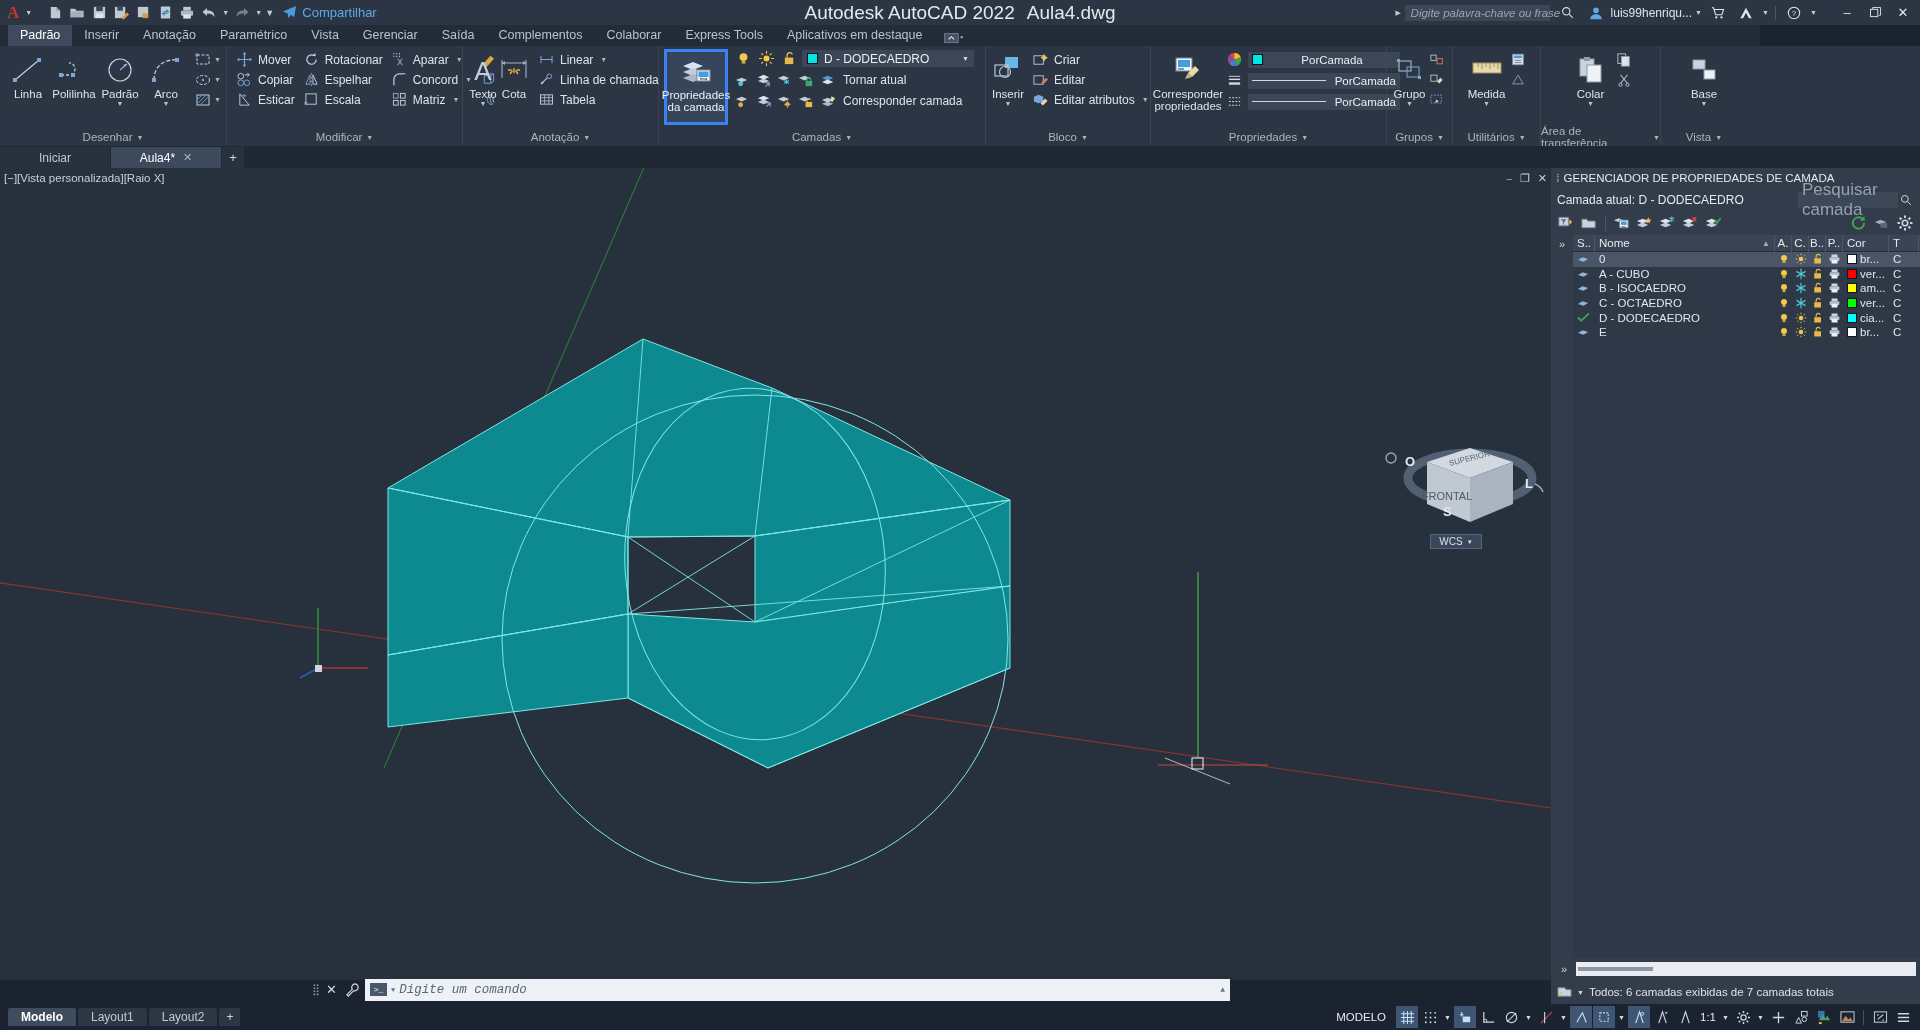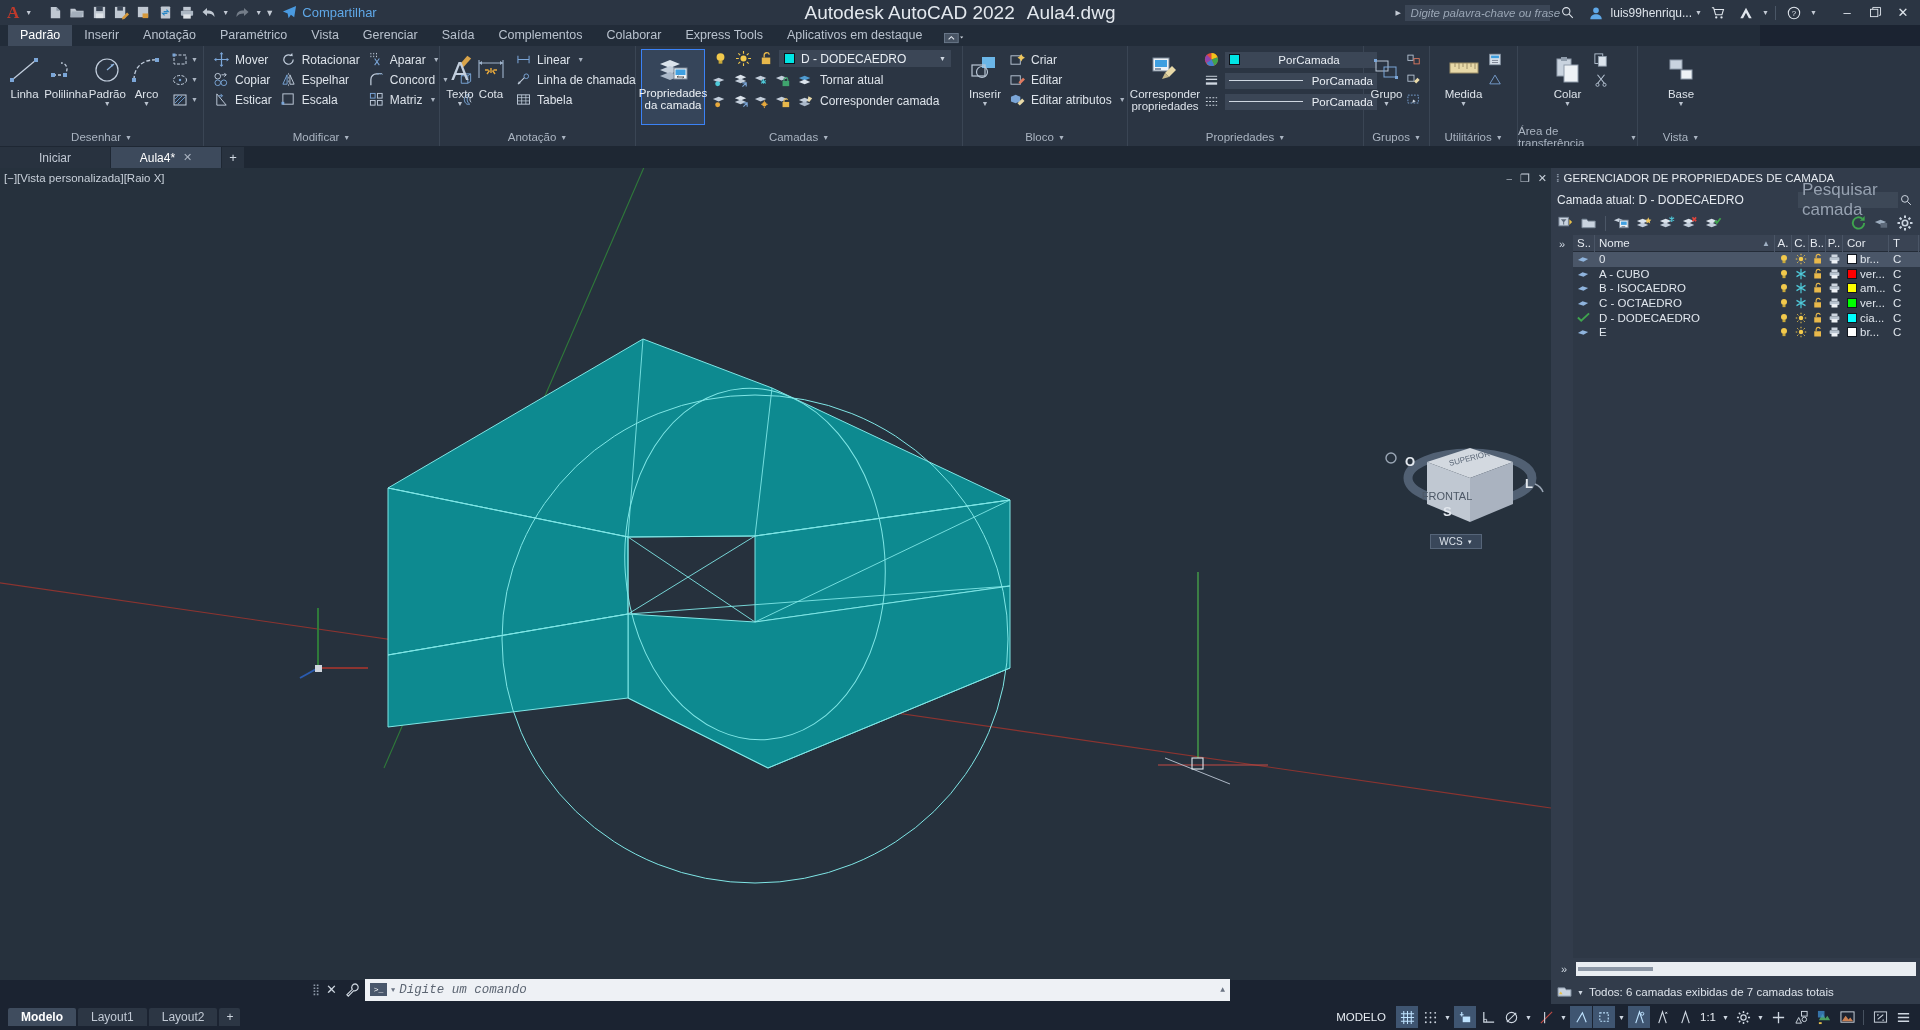--- a/index.html
+++ b/index.html
@@ -71,21 +71,21 @@
   .smallbtn{
     display:flex; align-items:center; gap:5px; height:19px; padding:0 4px;
     font-size:12px; color:#dde3ea; white-space:nowrap;
   }
   .smallbtn .ic{ width:17px;height:17px; display:flex;align-items:center;justify-content:center; flex:0 0 17px;}
   .smallbtn .dn{ font-size:7px; color:#aab4c1; margin-left:2px;}
   .iconrow{ display:flex; gap:1px; align-items:center;}
   .ionly{ width:20px;height:19px; display:flex; align-items:center;justify-content:center;}
 
   .lay-big{
-    width:64px; border:1px solid #3b82f6; background:#36455a;
+    width:64px; border:3px solid #3b82f6; background:#36455a;
     display:flex;flex-direction:column; align-items:center; justify-content:flex-start;
     padding-top:3px; font-size:11.5px; line-height:12px; color:#eef2f6; text-align:center;
     height:76px;
   }
   .layer-dd{
     display:flex; align-items:center; gap:6px; background:#3b4656;
     height:17px; width:172px; padding:0 5px; font-size:12px; color:#e9eef4;
   }
   .swatch{ width:11px;height:11px; border:1px solid #0d1219; flex:0 0 11px;}
   .dd-caret{ margin-left:auto; font-size:7px; color:#cfd7e1;}
@@ -346,21 +346,21 @@
       <svg width="22" height="13" viewBox="0 0 24 14">
           <rect x="0.5" y="1.5" width="15" height="10" fill="#475363" stroke="#6c7b8d"></rect>
           <path d="M5 8l3-3 3 3" stroke="#e0e6ed" stroke-width="1.2" fill="none"></path>
           <path d="M19 5l2.5 3 2.5-3" fill="#cfd7e1" transform="scale(0.7) translate(6,2)"></path>
         </svg>
     </div>
   </div>
 
   <div class="ribbon">
 
-    <div class="panel" style="width:204px">
+    <div class="panel" style="width:227px">
       <div class="panel-body">
         <div class="bigbtn">
           <div class="ic">
             <svg width="32" height="30" viewBox="0 0 32 30">
                 <path d="M3 25L27 5" stroke="#c2cedd" stroke-width="1.3"></path>
                 <rect x="1" y="23" width="4" height="4" fill="#7ba6d8"></rect>
                 <rect x="25" y="3" width="4" height="4" fill="#7ba6d8"></rect>
               </svg>
           </div>
           <div>Linha</div>

